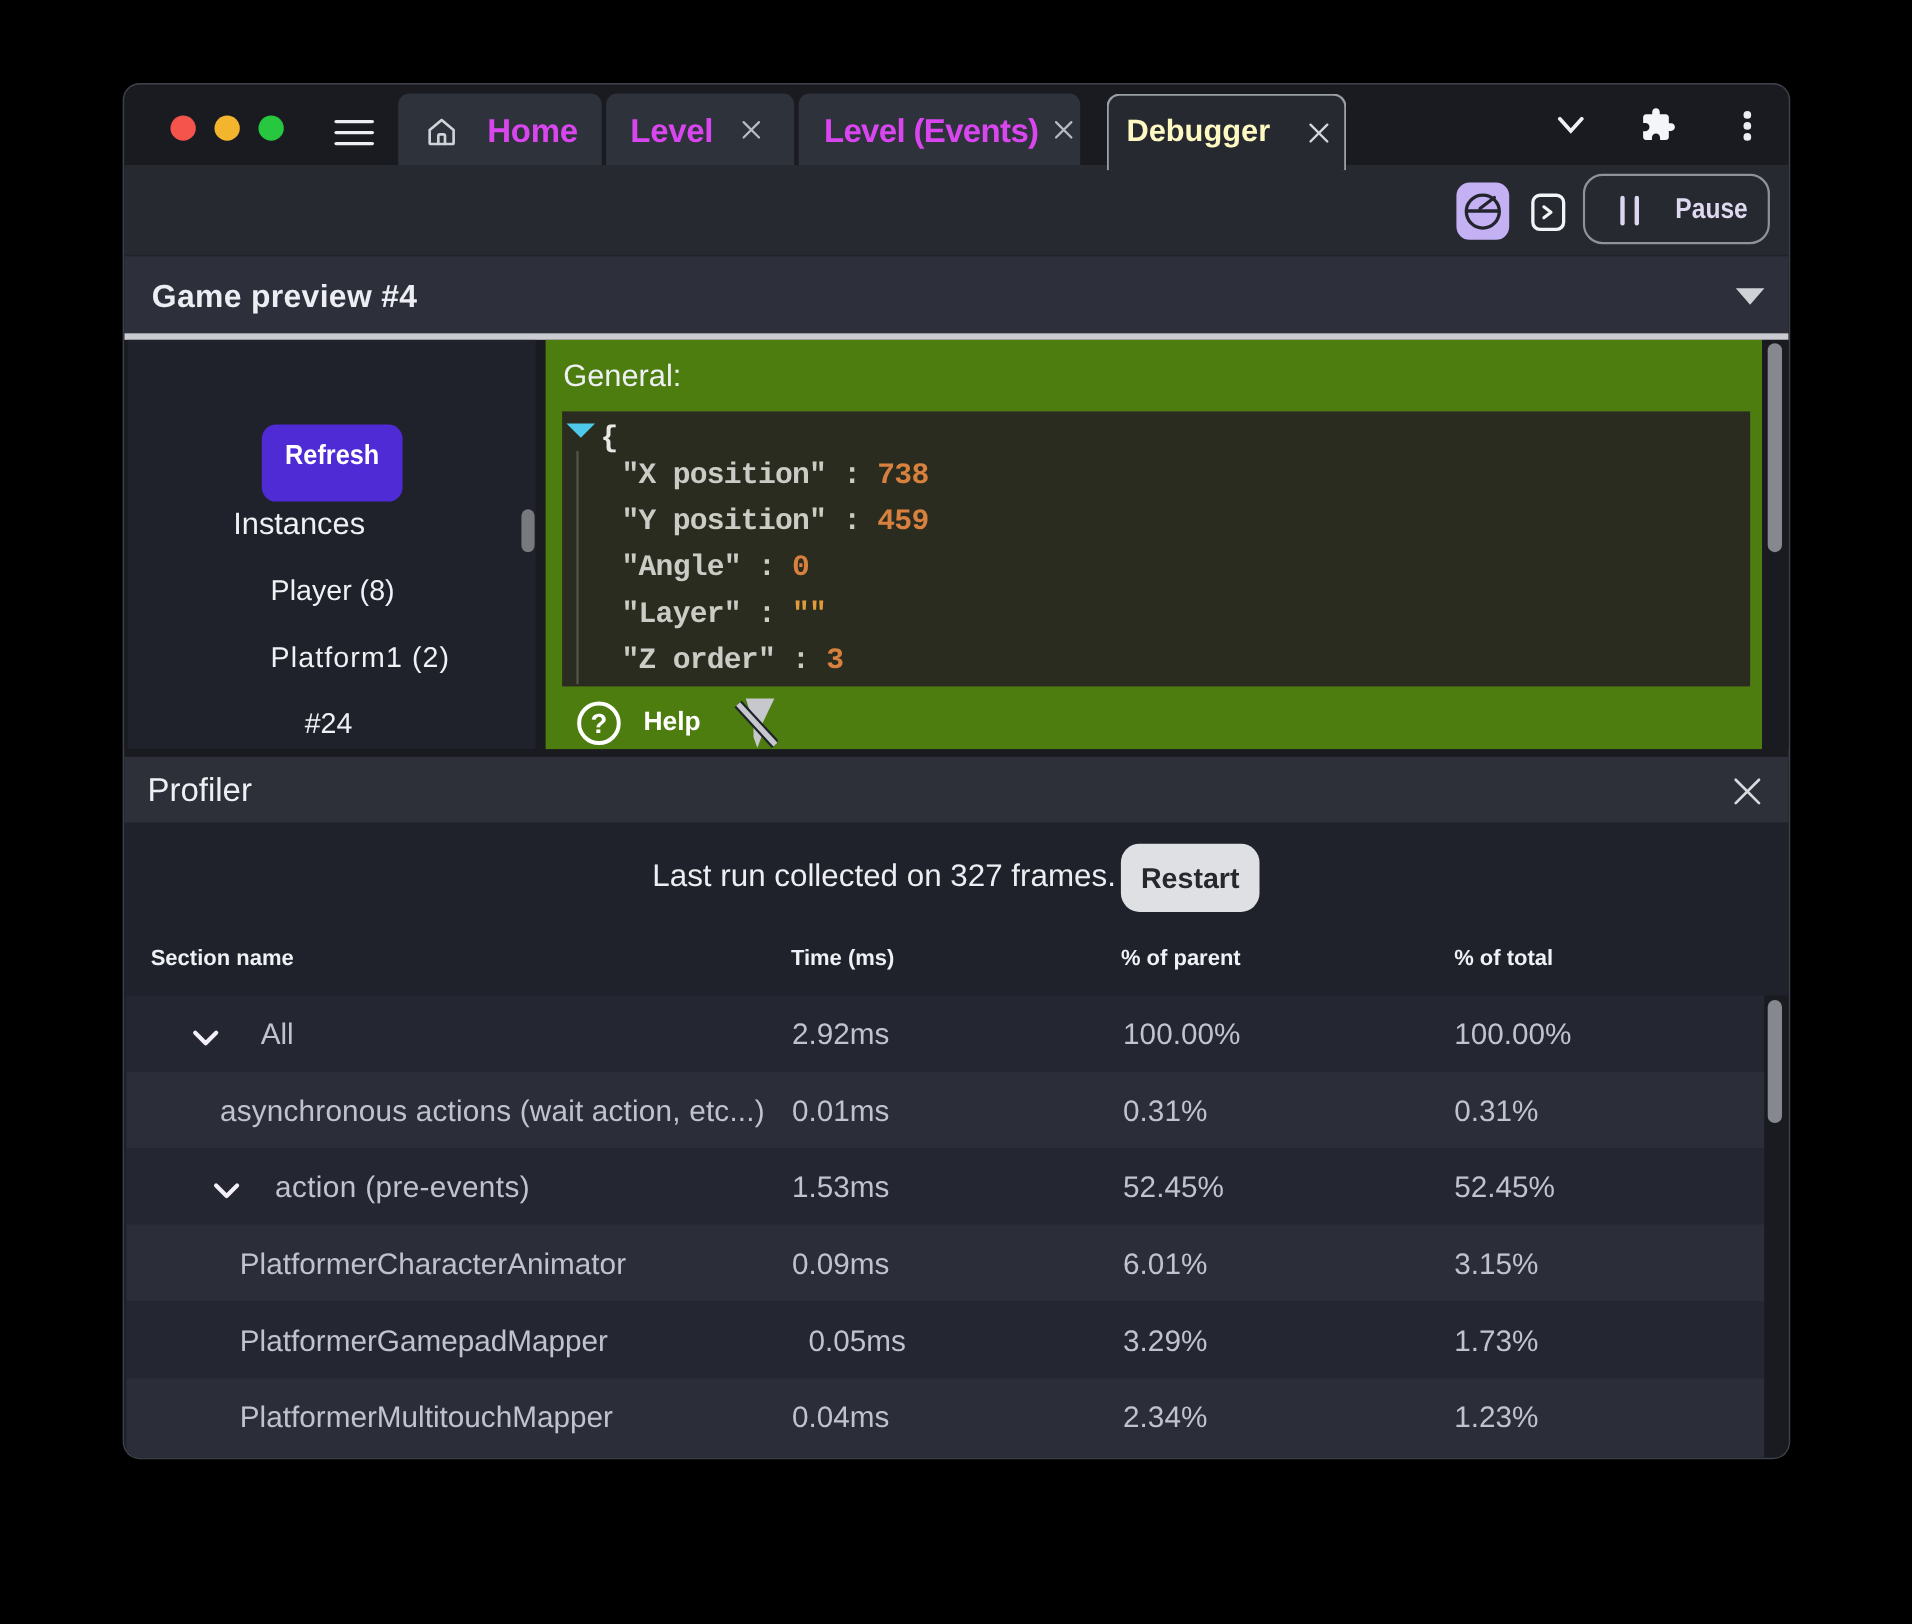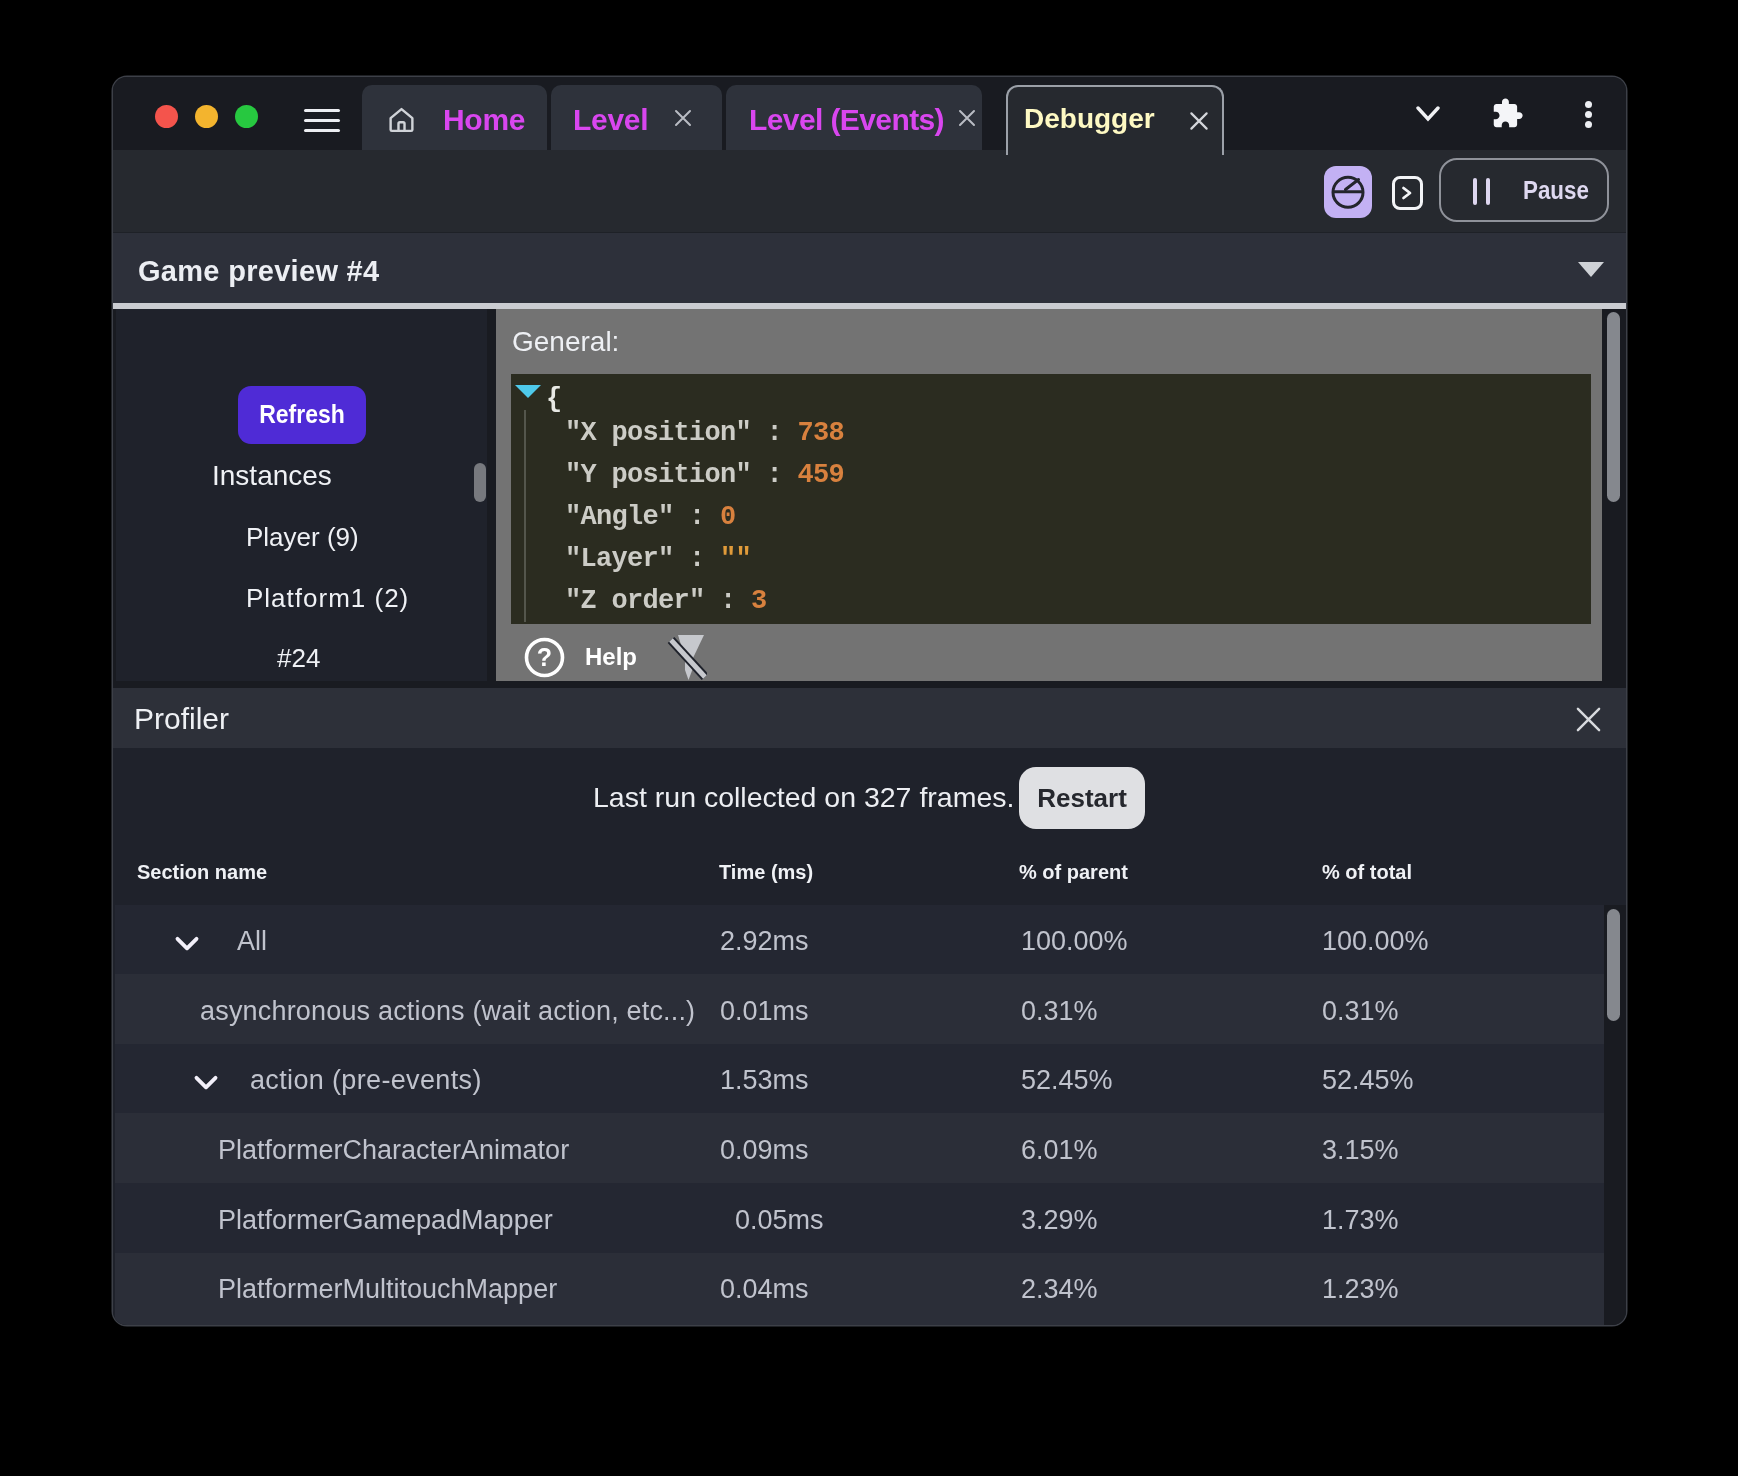--- a/index.html
+++ b/index.html
@@ -32,26 +32,26 @@
   #gamebar { left:0; top:155px; width:1513px; height:71px; background:#2d303a; border-top:1.5px solid #1e2127; }
   #gametxt { left:25px; top:38px; transform:translateY(-50%); font-size:29px; letter-spacing:0.3px; font-weight:bold; color:#eceef3; }
   #gamecaret { left:1465px; top:29px; width:0; height:0;
     border-left:13.5px solid transparent; border-right:13.5px solid transparent; border-top:15px solid #cfd2d7; }
   #brightline { left:0; top:226px; width:1513px; height:5.5px; background:#caccd1; }
   
   #panels { left:0; top:231.5px; width:1513px; height:372.5px; background:#191b21; }
   #lpanel { left:3px; top:0; width:371px; height:372.5px; background:#1f222b; }
   #lhead { left:0; top:0; width:371px; height:59.5px; background:#2b2e37; }
   #lheadtxt { left:19px; top:30px; transform:translateY(-50%); font-size:30px; color:#eef0f4; }
-  #refresh { left:122px; top:77px; width:128px; height:58px; border-radius:13px; background:#4f2bd6; }
+  #refresh { left:122px; top:77px; width:128px; height:70px; border-radius:13px; background:#4f2bd6; }
   #refreshtxt { left:0; top:0; width:128px; height:58px; line-height:57px; text-align:center;
     font-size:25px; font-weight:bold; color:#fff; transform:scaleX(0.92); }
   .litem { font-size:26px; color:#eff1f5; transform:translateY(-50%); white-space:nowrap; }
   #lthumb { left:357.5px; top:154.5px; width:12px; height:39px; border-radius:6px; background:#77797e; }
-  #rpanel { left:383px; top:0; width:1106px; height:372.5px; background:#737373; }
+  #rpanel { left:383px; top:0; width:1106px; height:372.5px; background:#4d7c0f; }
   #gentxt { left:16px; top:33px; transform:translateY(-50%); font-size:28px; color:#eef0f4; }
   #code { left:15px; top:65.5px; width:1080px; height:250px; background:#2b2c20; }
   #codetri { left:3.5px; top:10.5px; width:0; height:0;
     border-left:13.25px solid transparent; border-right:13.25px solid transparent; border-top:13.5px solid #4ec9ea; }
   #guide { left:13px; top:36px; width:1.5px; height:212px; background:#54564c; }
   .cline { left:54px; font-family:"Liberation Mono", monospace; font-weight:bold; font-size:27px; letter-spacing:-0.7px;
     color:#ccccc6; transform:translateY(-50%); white-space:pre; }
   .cv { color:#d8813e; }
   .cs { color:#e09b3a; }
   #brace { left:35px; top:25px; transform:translateY(-50%); font-family:"Liberation Mono",monospace;
@@ -147,21 +147,21 @@
     <div id="gamecaret" class="abs"></div>
   </div>
   <div id="brightline" class="abs"></div>
 
   <div id="panels" class="abs">
     <div id="lpanel" class="abs">
       <div id="refresh" class="abs">
           <div id="refreshtxt" class="abs">Refresh</div>
         </div>
       <div class="abs litem" style="left:96px; top:167.5px; font-size:28px;">Instances</div>
-      <div class="abs litem" style="left:130px; top:228.5px;">Player (9)</div>
+      <div class="abs litem" style="left:130px; top:228.5px;">Player (8)</div>
       <div class="abs litem" style="left:130px; top:289.5px; letter-spacing:1px;">Platform1 (2)</div>
       <div class="abs litem" style="left:161px; top:349.5px;">#24</div>
       <div id="lthumb" class="abs"></div>
     </div>
     <div id="rpanel" class="abs">
       <div id="gentxt" class="abs">General:</div>
       <div id="code" class="abs">
         <div id="codetri" class="abs"></div>
         <div id="brace" class="abs">{</div>
         <div id="guide" class="abs"></div>

